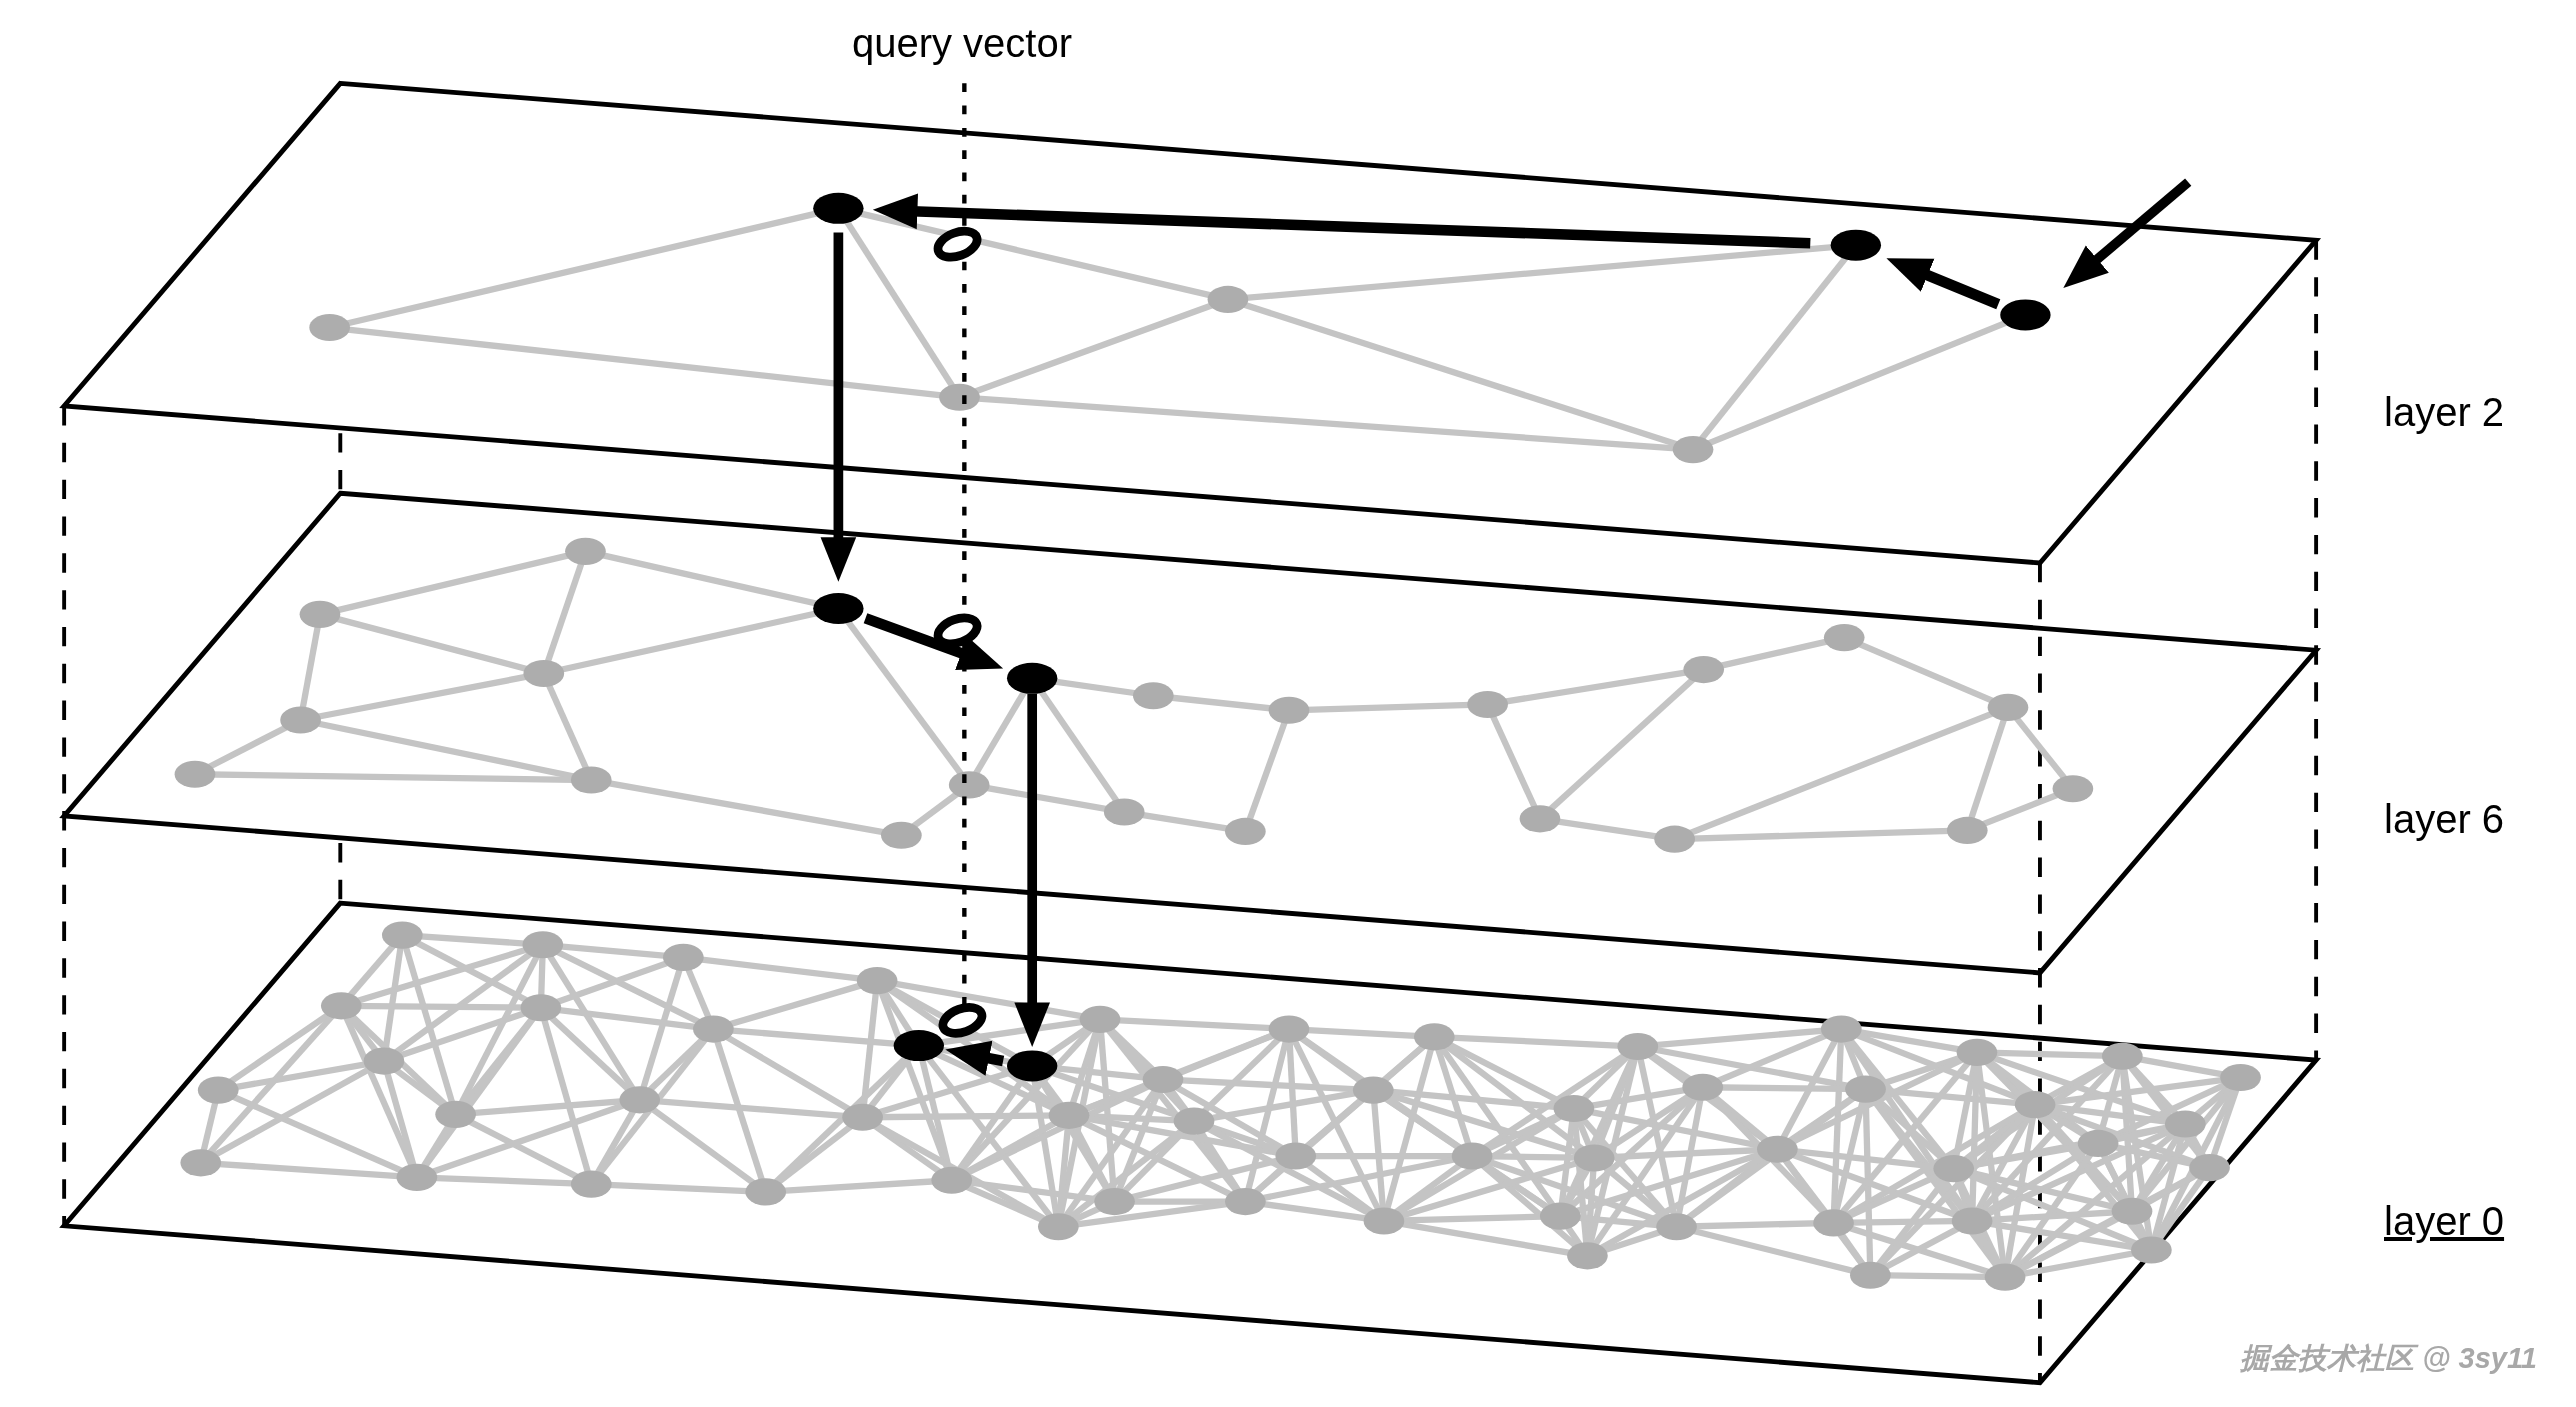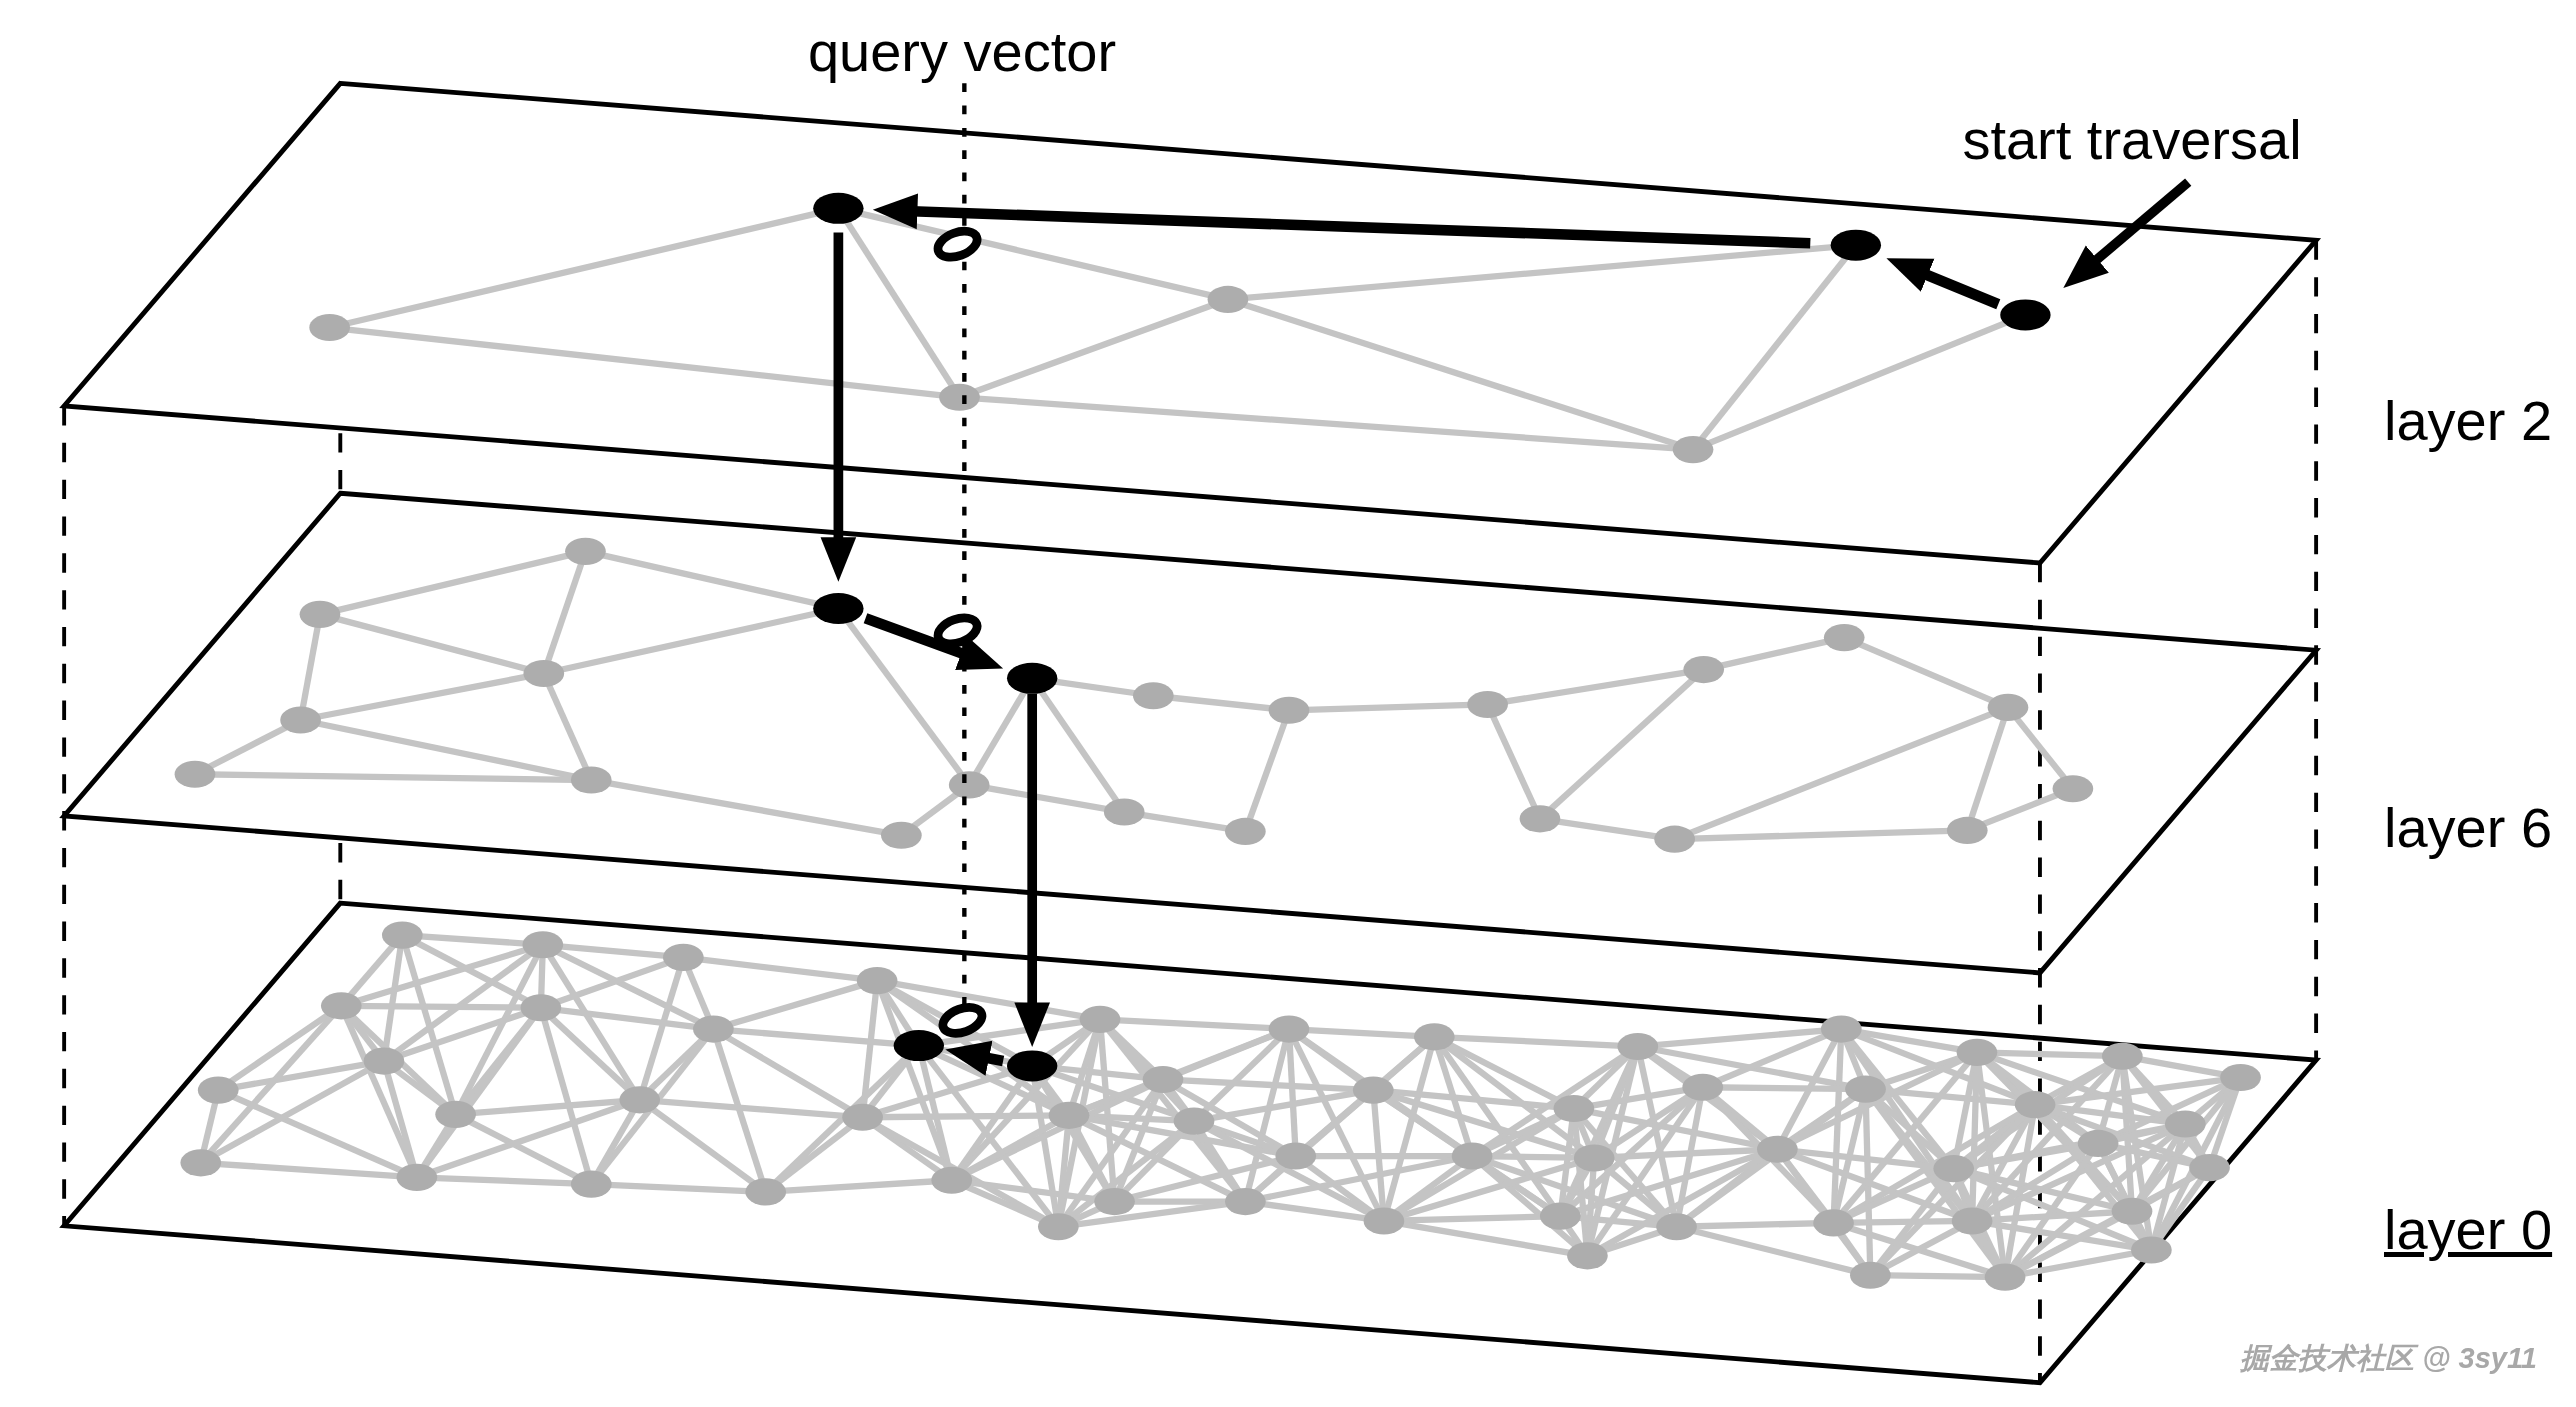--- a/index.html
+++ b/index.html
@@ -1,19 +1,19 @@
 <!DOCTYPE html>
 <html><head>
 <meta charset="utf-8">
 <style>
   html,body{margin:0;padding:0;background:#ffffff;}
   body{width:2576px;height:1407px;font-family:"Liberation Sans",sans-serif;}
   .stage{position:relative;width:2576px;height:1407px;overflow:hidden;background:#fff;}
   .stage svg{position:absolute;left:0;top:0;}
-  .diagram-label{position:absolute;color:#000;font-size:56px;line-height:1.1;white-space:nowrap;}
+  .diagram-label{position:absolute;color:#000;font-size:40px;line-height:1.1;white-space:nowrap;}
   .centered{transform:translateX(-50%);}
   .watermark{position:absolute;font-size:29px;font-weight:bold;color:#a8a8a8;
              text-shadow:1.9px 1.9px 1px #ffffff;white-space:nowrap;font-style:italic;}
 </style>
 </head>
 <body>
 
 <div class="stage">
 
   <svg width="2576" height="1407" viewBox="0 0 2658 1452" xmlns="http://www.w3.org/2000/svg">
@@ -455,21 +455,20 @@
     <g id="gQuery">
         <line x1="995" y1="86" x2="995" y2="1040" stroke="#000000" stroke-width="4.5" stroke-dasharray="9 14"></line>
         <ellipse cx="988" cy="252" rx="21" ry="12" transform="rotate(-20 988 252)" fill="#ffffff" stroke="#000000" stroke-width="9"></ellipse>
         <ellipse cx="988" cy="651" rx="21" ry="12" transform="rotate(-20 988 651)" fill="#ffffff" stroke="#000000" stroke-width="9"></ellipse>
         <ellipse cx="993" cy="1053" rx="21" ry="12" transform="rotate(-20 993 1053)" fill="#ffffff" stroke="#000000" stroke-width="9"></ellipse>
       </g>
   </svg>
 
   <div class="diagram-label centered" style="left:962px;top:21.3px;">query vector</div>
 
-  <div class="diagram-label centered" style="left:2132px;top:109px;">start traversal</div>
 
   <div class="diagram-label" style="left:2384px;top:390px;">layer 2</div>
 
   <div class="diagram-label" style="left:2384px;top:797px;">layer 6</div>
 
   <div class="diagram-label" style="left:2384px;top:1199px;text-decoration:underline;">layer 0</div>
 
   <div class="watermark" style="right:39px;top:1339px;">掘金技术社区 @ 3sy11</div>
 </div>
 

